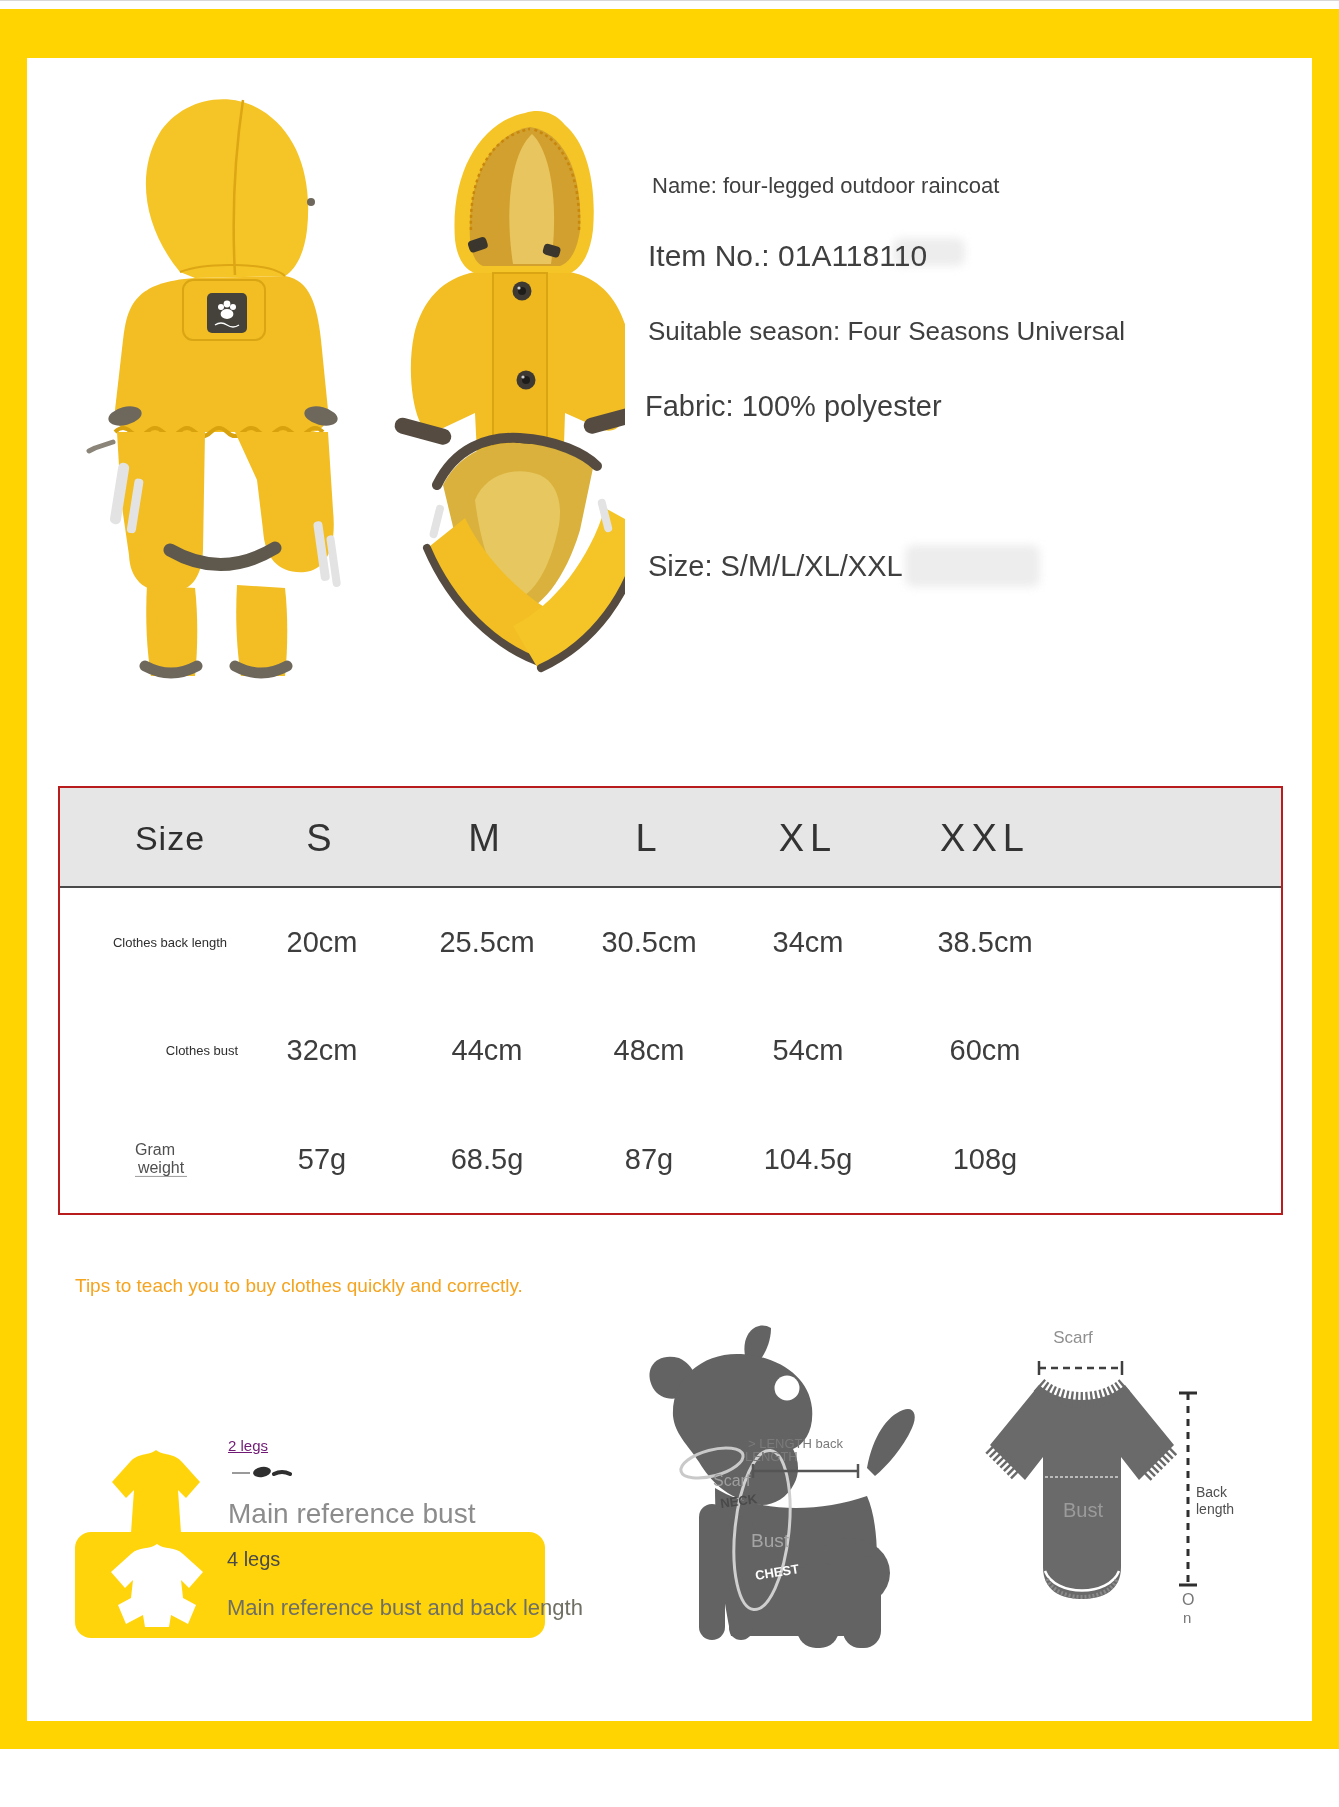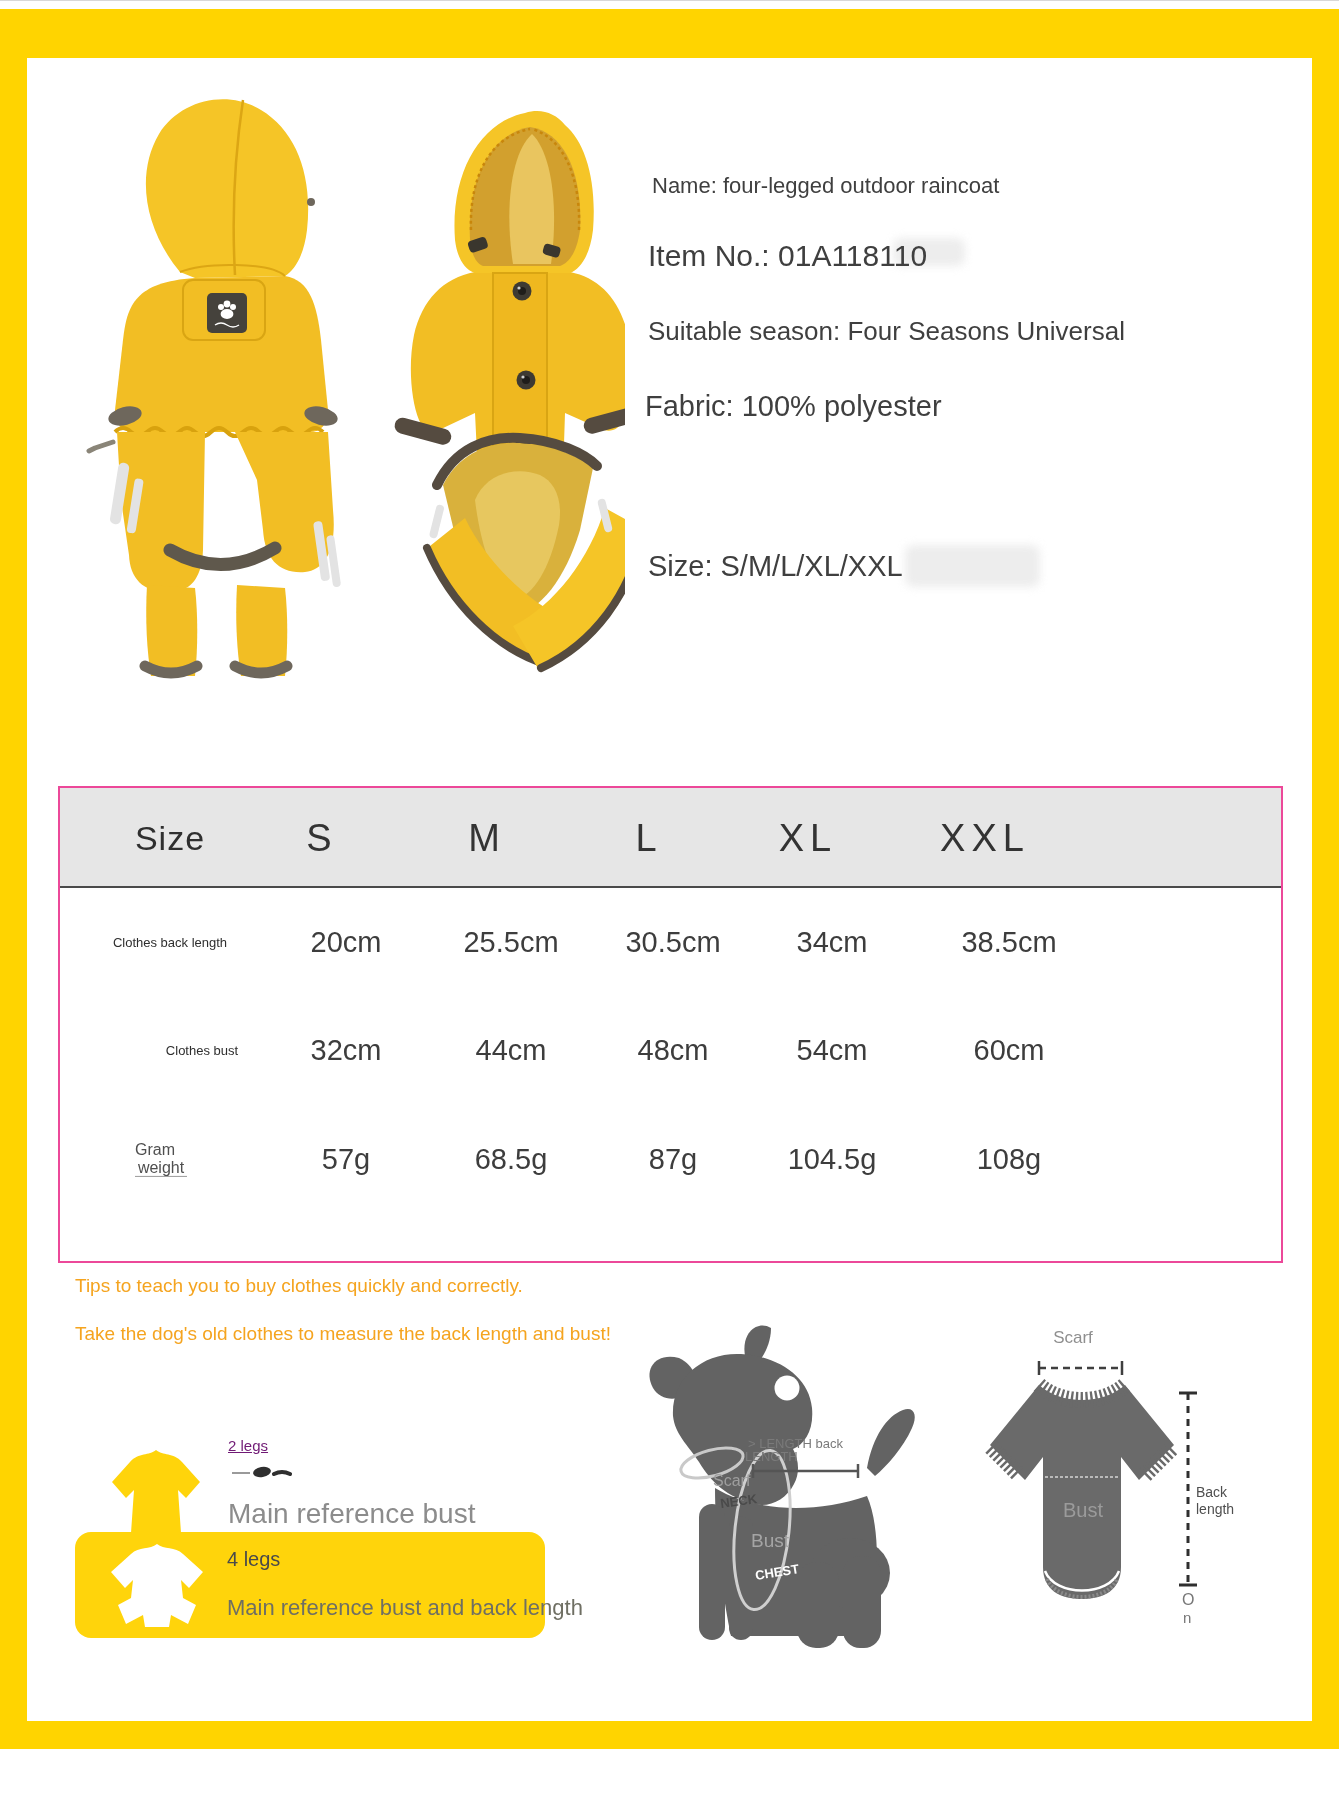--- a/index.html
+++ b/index.html
@@ -7,30 +7,30 @@
         font-family:"Liberation Sans",sans-serif;color:#3f3f3f;}
   .abs{position:absolute;line-height:1;}
   
   .frame{position:absolute;background:#FFD400;}
   #frame-topline{position:absolute;left:0;top:0;width:1339px;height:1px;background:#d8d8d8;}
   
   .detail{white-space:nowrap;color:#3f3f3f;}
   
   .smudge{position:absolute;background:#e7e7e7;border-radius:8px;filter:blur(4px);opacity:.75;}
   
-  #size-table{position:absolute;left:58px;top:786px;width:1225px;height:477px;
-              border:2px solid #ec4899;background:#fff;box-sizing:border-box;}
+  #size-table{position:absolute;left:58px;top:786px;width:1225px;height:429px;
+              border:2px solid #b91c1c;background:#fff;box-sizing:border-box;}
   #size-table .thead{position:absolute;left:0;top:0;width:100%;height:100px;background:#E6E6E6;
               border-bottom:2px solid #4a4a4a;box-sizing:border-box;}
   .cell{position:absolute;text-align:center;transform:translateY(-50%);}
   .hcell{font-size:38px;color:#333;letter-spacing:6px;}
   .hsize{font-size:34px;color:#2f2f2f;letter-spacing:1px;}
   .rlabel{font-size:13px;font-weight:normal;color:#2e2e2e;}
   .rlabel-small{font-size:16px;font-weight:normal;color:#4f4f4f;line-height:1.1;text-align:left;}
-  .rval{font-size:29px;color:#3d3d3d;margin-left:24px;}
+  .rval{font-size:29px;color:#3d3d3d;}
   .c1{left:0px;width:220px;}
   .c2{left:192px;width:140px;}
   .c3{left:357px;width:140px;}
   .c4{left:519px;width:140px;}
   .c5{left:678px;width:140px;}
   .c6{left:835px;width:180px;}
   
   .tip{color:#F5A41F;font-size:19px;white-space:nowrap;}
   
   .legend-title{font-size:15px;color:#701a75;}
@@ -179,21 +179,20 @@
       </span>
       <span class="cell rval c2" style="top:371px;">57g</span>
       <span class="cell rval c3" style="top:371px;">68.5g</span>
       <span class="cell rval c4" style="top:371px;">87g</span>
       <span class="cell rval c5" style="top:371px;">104.5g</span>
       <span class="cell rval c6" style="top:371px;">108g</span>
     </div>
   </div>
 
   <div class="abs tip" style="left:75px;top:1276px;">Tips to teach you to buy clothes quickly and correctly.</div>
-  <div class="abs tip" style="left:75px;top:1324px;">Take the dog's old clothes to measure the back length and bust!</div>
 
   <svg class="abs" style="left:110px;top:1448px;" width="92" height="86" viewBox="0 0 92 86">
     <path d="M20,14 C29,4 39,8 46,2 C53,8 63,4 72,14 L90,34 L76,50 L68,42 L71,85 L21,85 L24,42 L16,50 L2,34 Z" fill="#FFD40B"></path>
   </svg>
   <div class="abs legend-title" style="left:228px;top:1438px;"><u>2 legs</u></div>
   <svg class="abs" style="left:232px;top:1464px;" width="60" height="16" viewBox="0 0 60 16">
     <line x1="0" y1="9" x2="18" y2="9" stroke="#9a9a9a" stroke-width="2"></line>
     <ellipse cx="30" cy="8" rx="9" ry="5" fill="#2f2f2f" transform="rotate(-10 30 8)"></ellipse>
     <path d="M42,10 q8,-4 16,0" stroke="#2f2f2f" stroke-width="4" fill="none" stroke-linecap="round"></path>
   </svg>

